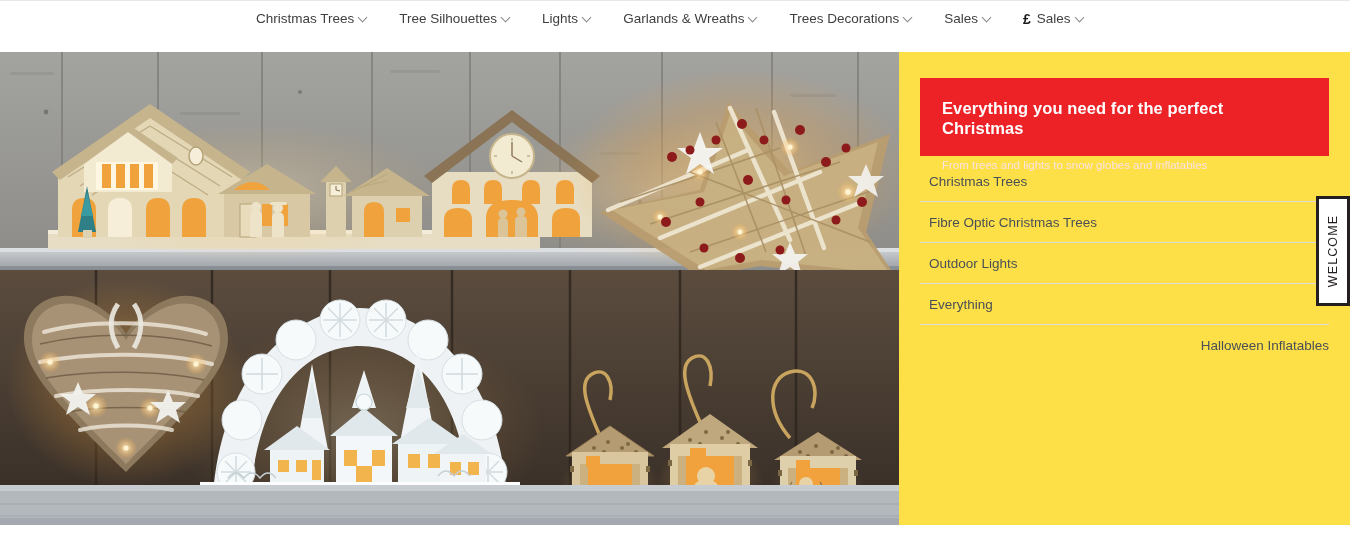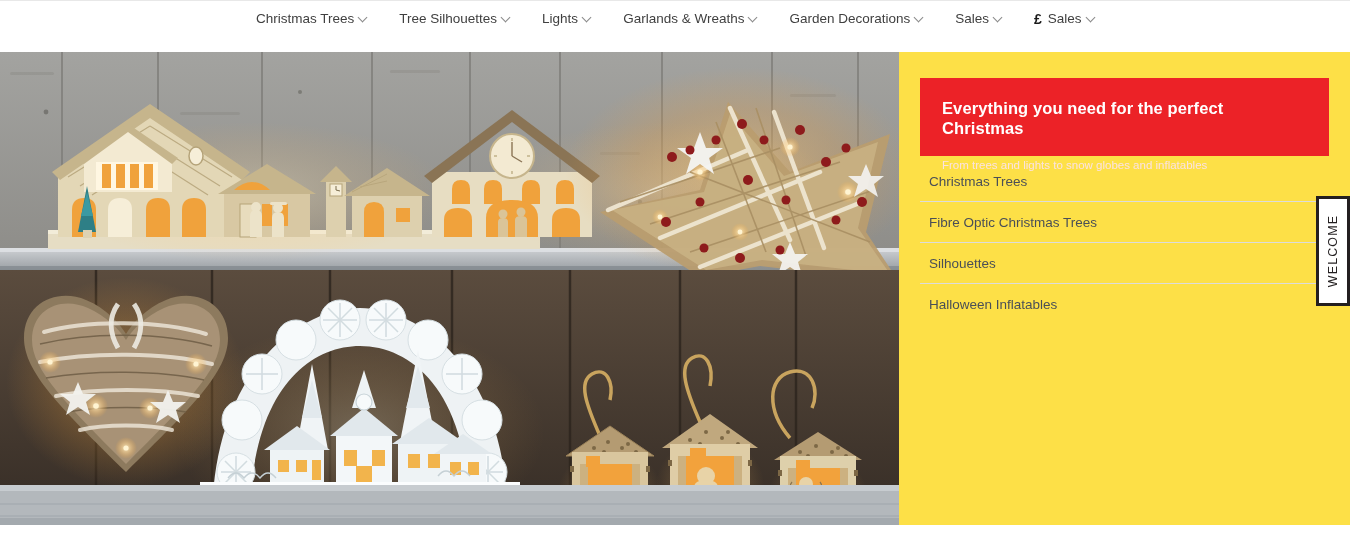--- a/index.html
+++ b/index.html
@@ -111,21 +111,21 @@
   .link-item {
     height: 41px;
     display: flex;
     align-items: center;
     font-size: 13.5px;
     color: #4a4f57;
     border-bottom: 1px solid #dcdcdc;
     cursor: pointer;
     padding-left: 9px;
   }
-  .link-item.last { border-bottom: none; }
+  .link-item.last { border-bottom: none; justify-content: flex-end; }
 
   
   .welcome-tab {
     position: absolute;
     top: 196px; left: 1316px;
     width: 34px;
     height: 110px;
     background: #ffffff;
     border: 3px solid #231f20;
     display: flex;
@@ -163,21 +163,21 @@
       <span class="chev"></span>
     </div>
 
 
     <div class="nav-item">
       <span class="label">Garlands &amp; Wreaths</span>
       <span class="chev"></span>
     </div>
 
     <div class="nav-item">
-      <span class="label">Garden Decorations</span>
+      <span class="label">Trees Decorations</span>
       <span class="chev"></span>
     </div>
 
     <div class="nav-item">
       <span class="label">Sales</span>
       <span class="chev"></span>
     </div>
 
     <div class="nav-item">
       <span class="pound">£</span>
@@ -686,21 +686,24 @@
   </div>
 
   <div class="links">
     <div class="link-item">
       <span>Christmas Trees</span>
     </div>
     <div class="link-item">
       <span>Fibre Optic Christmas Trees</span>
     </div>
     <div class="link-item">
-      <span>Silhouettes</span>
+      <span>Outdoor Lights</span>
+    </div>
+    <div class="link-item">
+      <span>Everything</span>
     </div>
     <div class="link-item last">
       <span>Halloween Inflatables</span>
     </div>
   </div>
 
 </div>
 
 <div class="welcome-tab">
   <span>WELCOME</span>

